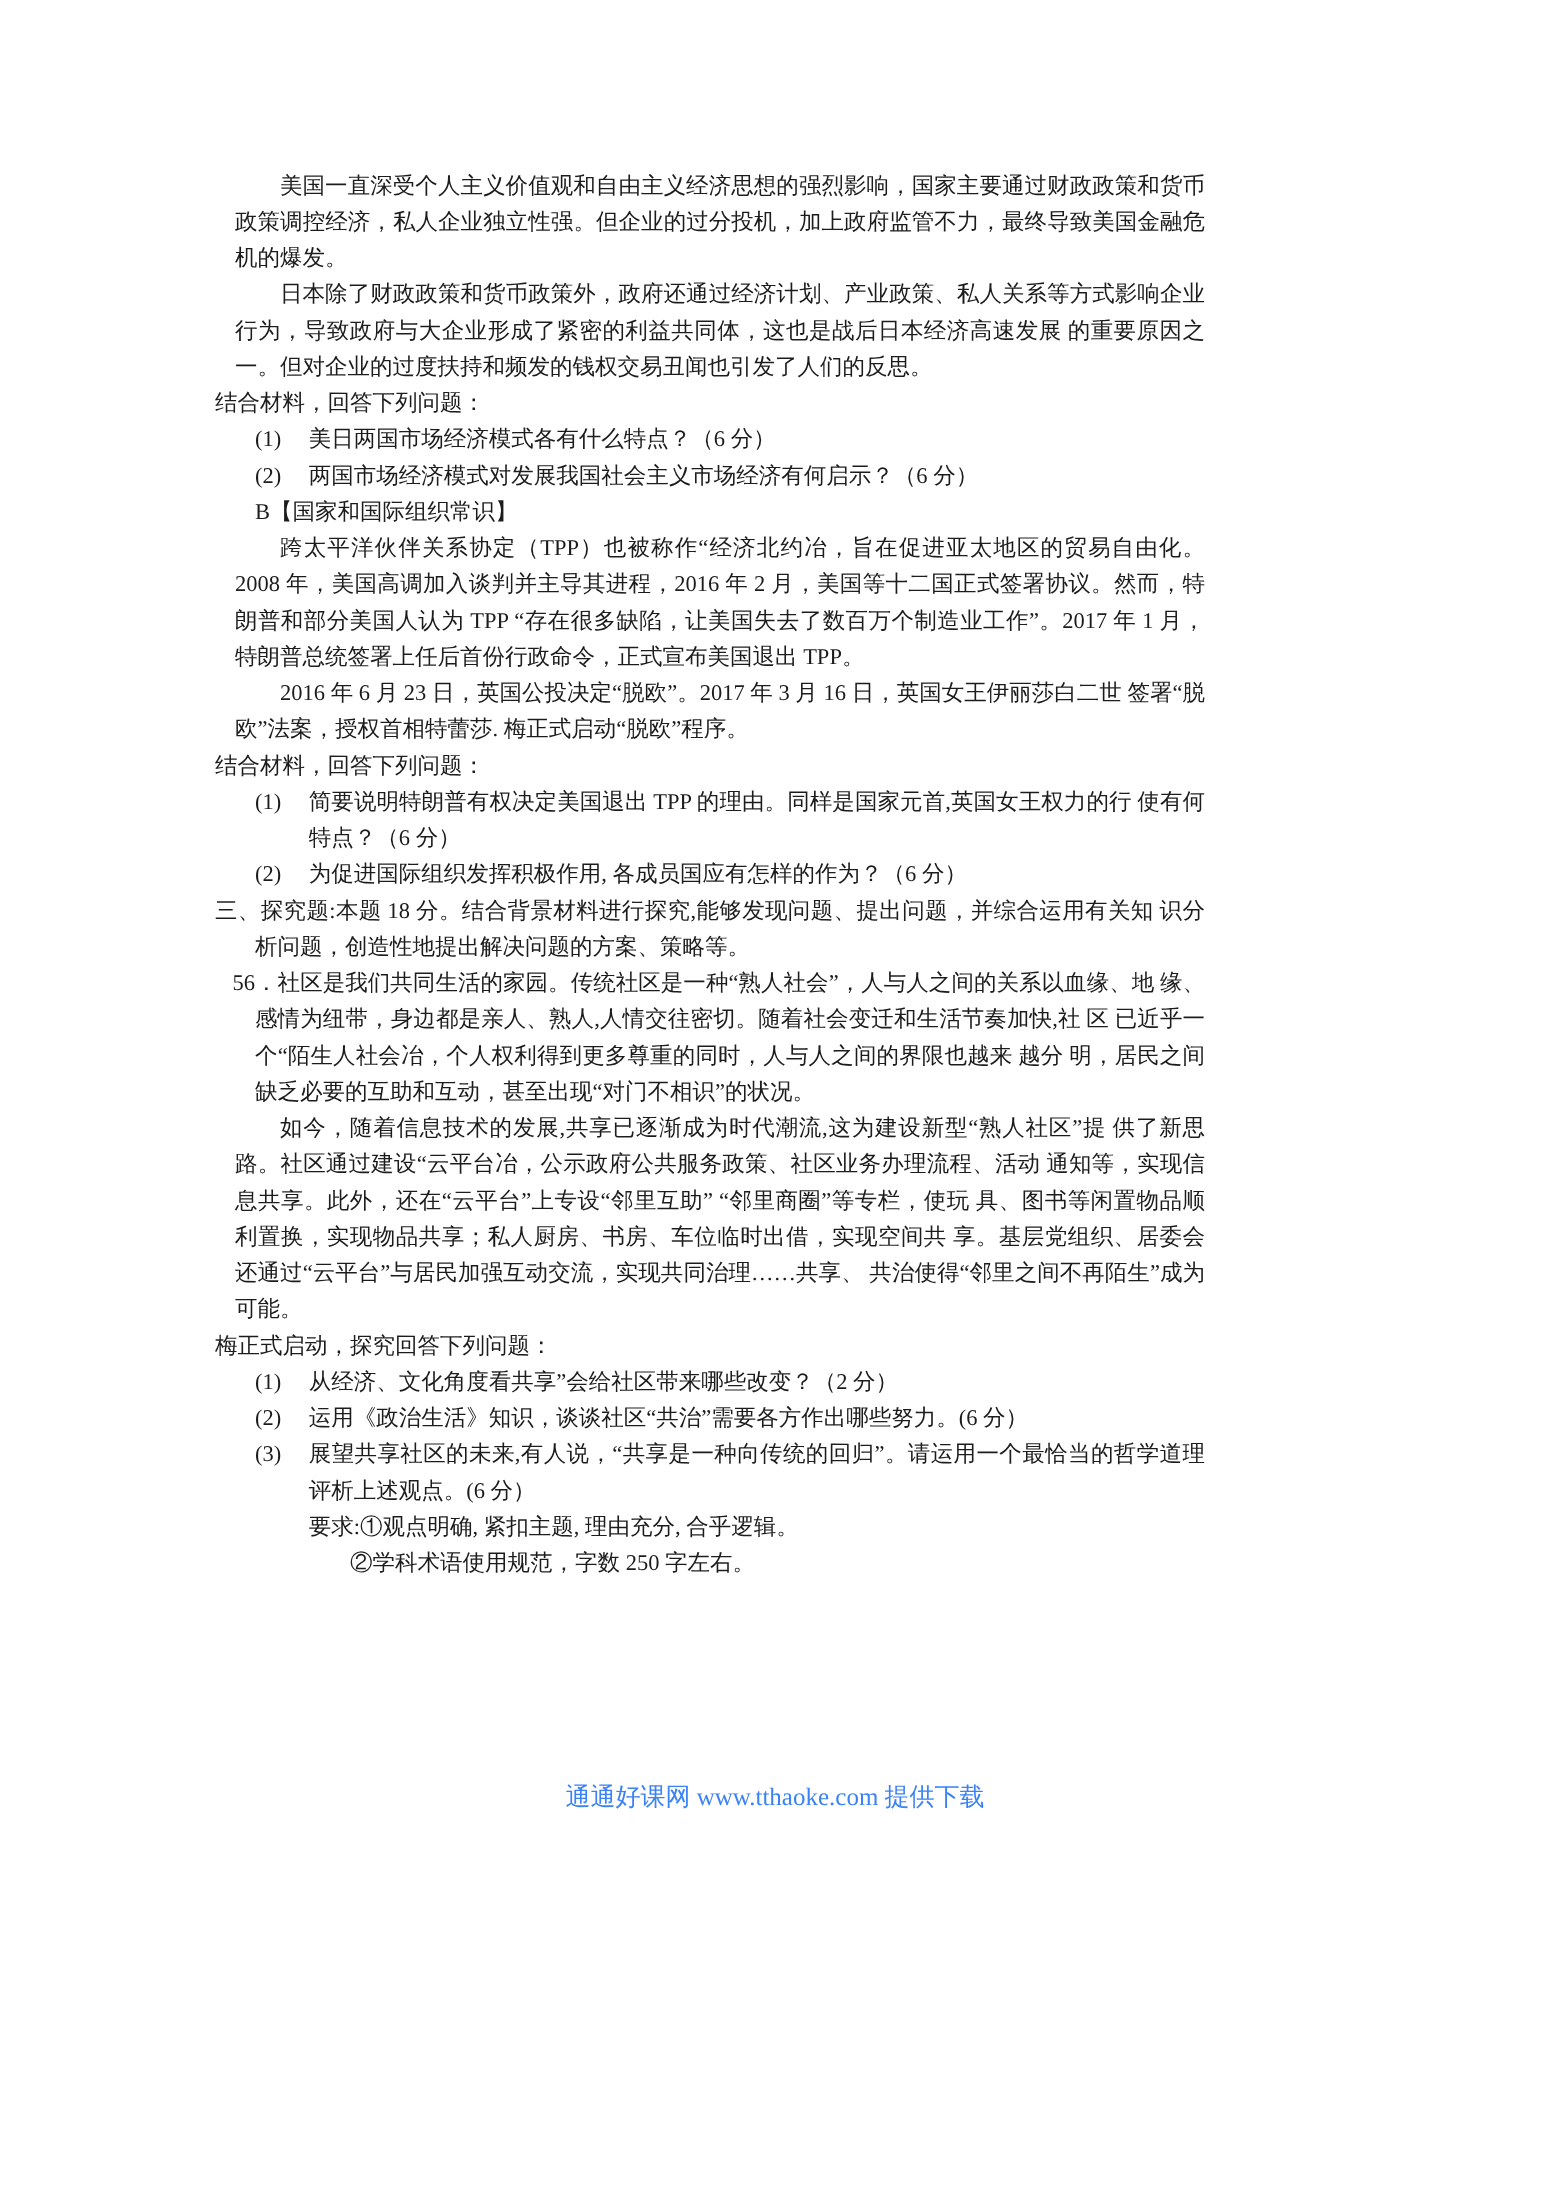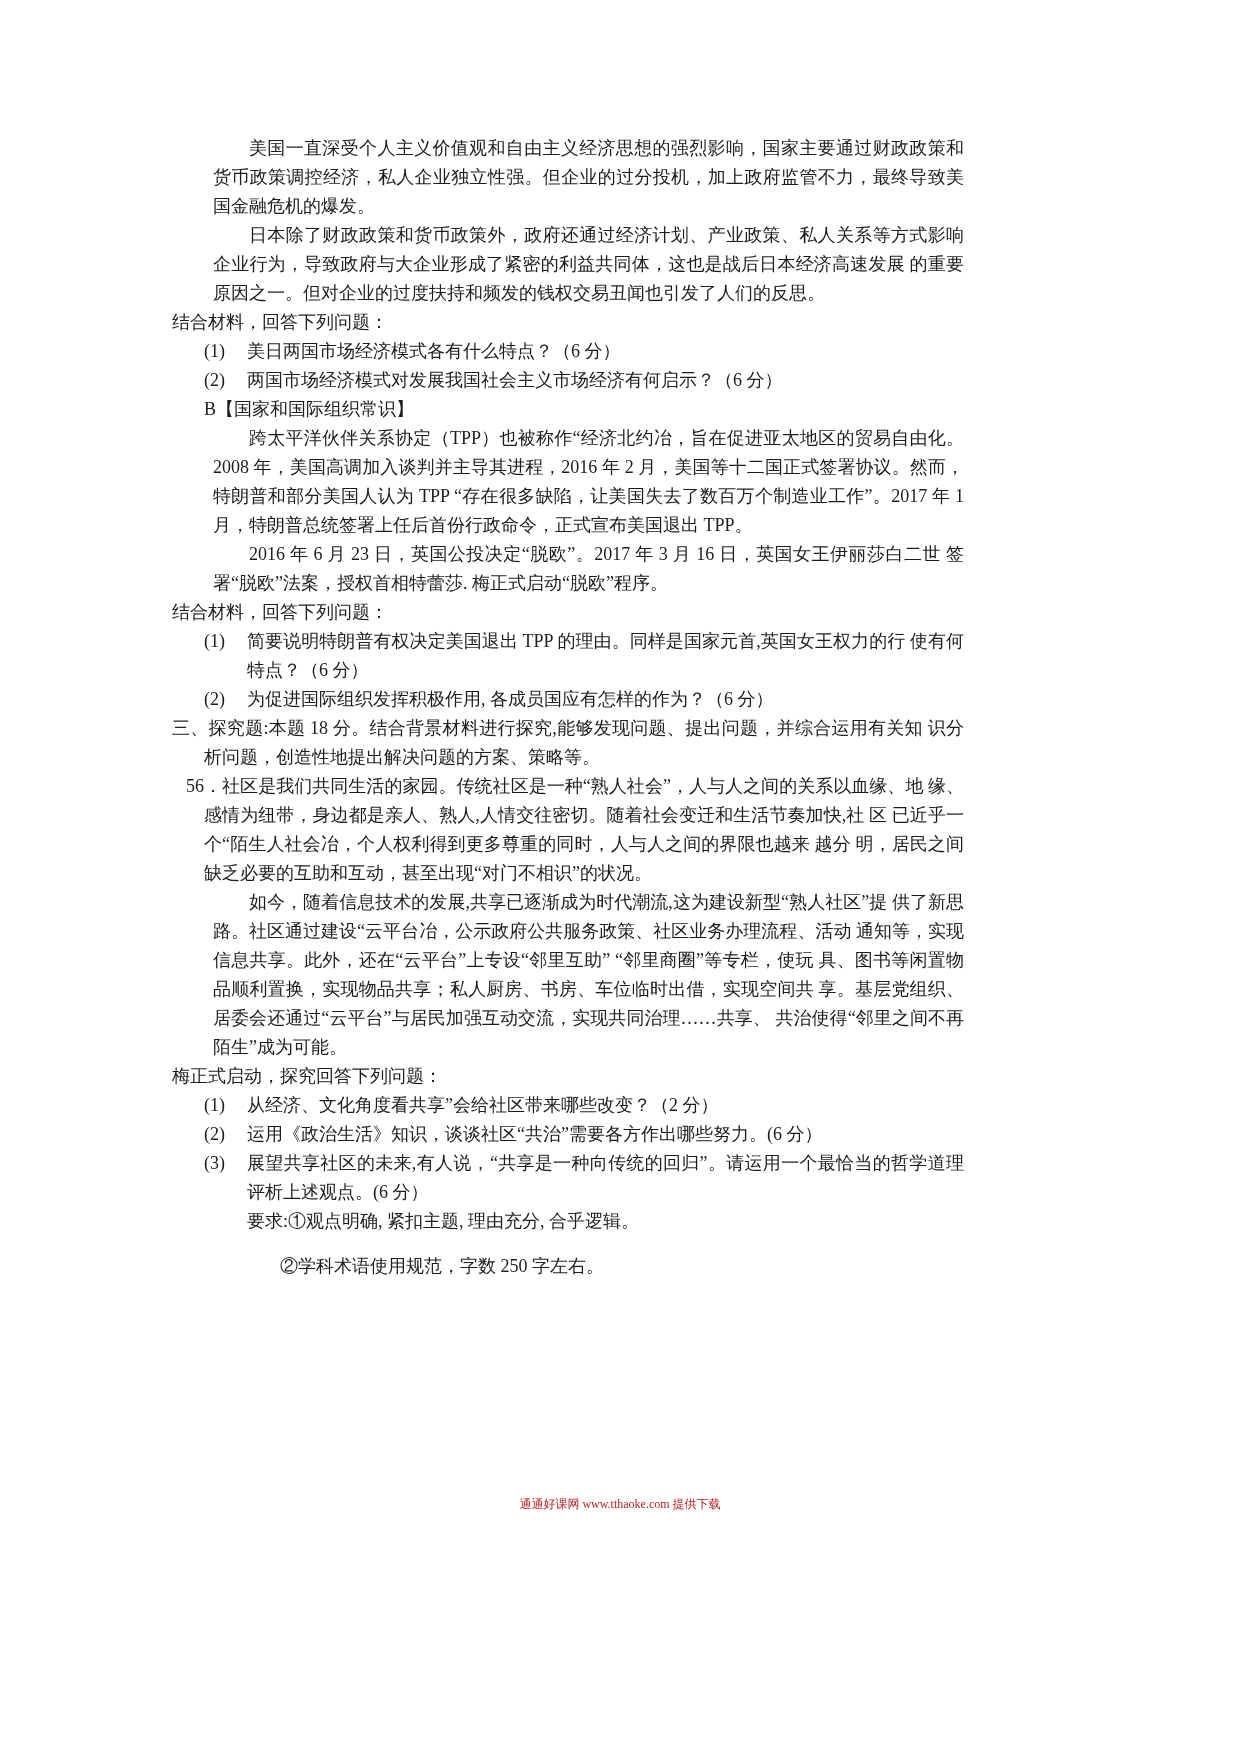--- a/index.html
+++ b/index.html
@@ -15,38 +15,38 @@
   }
   .content {
     position: absolute;
     top: 134px;
     left: 172px;
     width: 792px;
     font-size: 18px;
     line-height: 29px;
     text-align: justify;
   }
-  .para   { margin-left: 41px; text-indent: 2em; }
+  .para   { margin-left: 16px; text-indent: 2em; }
   .lead   { }
   .head-b { margin-left: 32px; }
   .section { margin-left: 32px; text-indent: -32px; }
   .q37    { margin-left: 32px; text-indent: -18px; }
   .item   { display: flex; margin-left: 32px; }
   .item-num  { flex: 0 0 43px; }
   .item-text { flex: 1; text-align: justify; }
   .req1 { margin-left: 75px; }
-  .req2 { margin-left: 108px; margin-top: 16px; }
+  .req2 { margin-left: 108px; }
   .footer {
     position: absolute;
-    top: 1496px;
+    top: 1424px;
     left: 0;
     width: 100%;
     text-align: center;
-    font-size: 12px;
-    color: #b91c1c;
+    font-size: 20px;
+    color: #3b82f6;
   }
 </style>
 </head>
 <body>
 
 <div class="page">
   <div class="content">
 
     <p class="para">美国一直深受个人主义价值观和自由主义经济思想的强烈影响，国家主要通过财政政策和货币政策调控经济，私人企业独立性强。但企业的过分投机，加上政府监管不力，最终导致美国金融危机的爆发。</p>
     <p class="para">日本除了财政政策和货币政策外，政府还通过经济计划、产业政策、私人关系等方式影响企业行为，导致政府与大企业形成了紧密的利益共同体，这也是战后日本经济高速发展 的重要原因之一。但对企业的过度扶持和频发的钱权交易丑闻也引发了人们的反思。</p>

